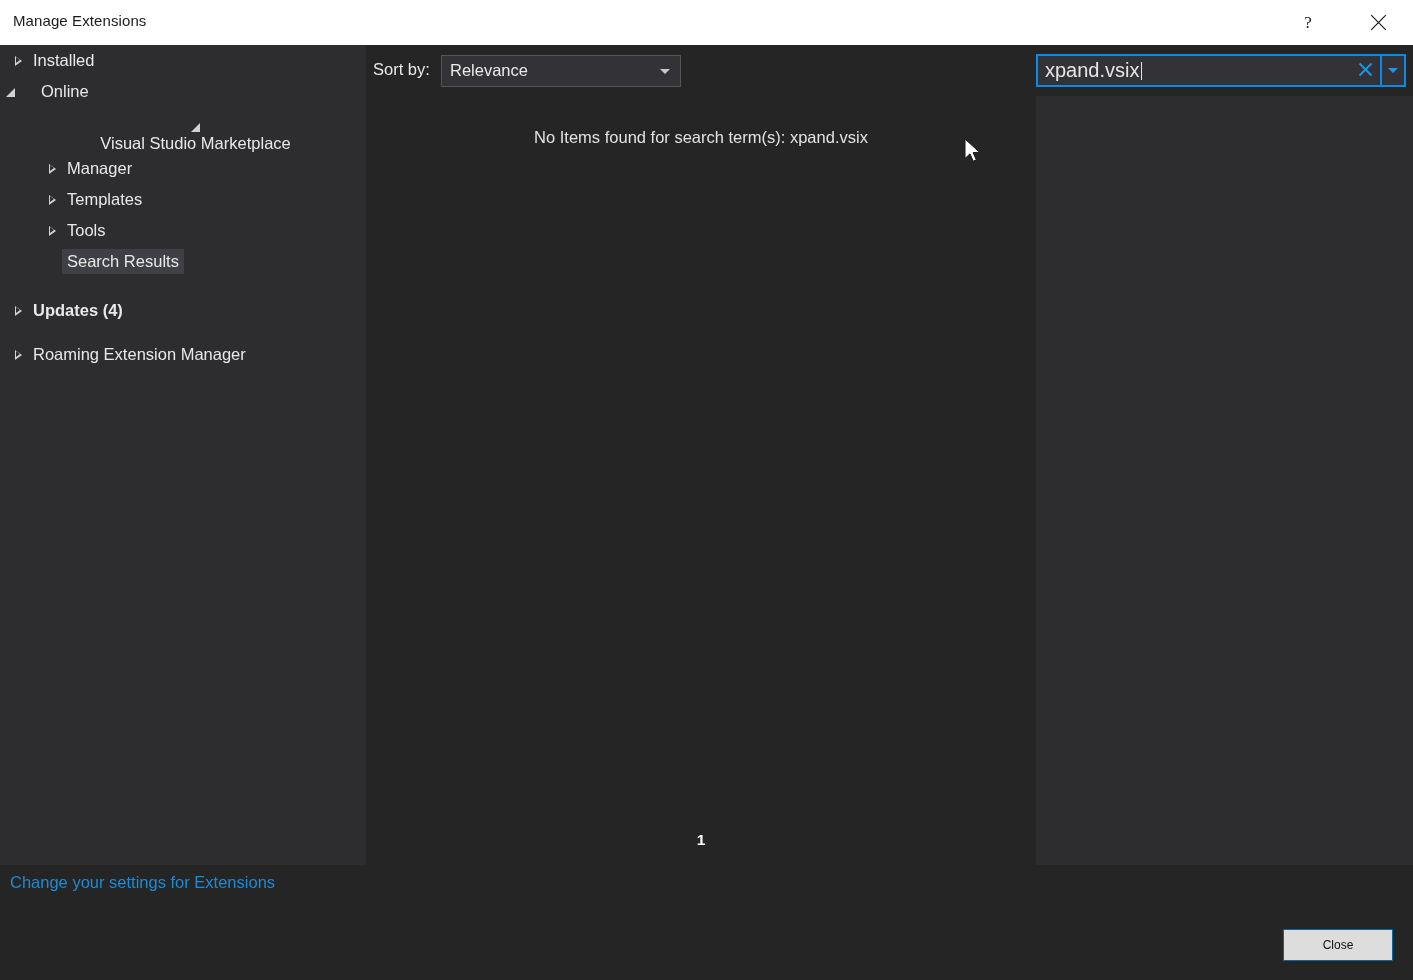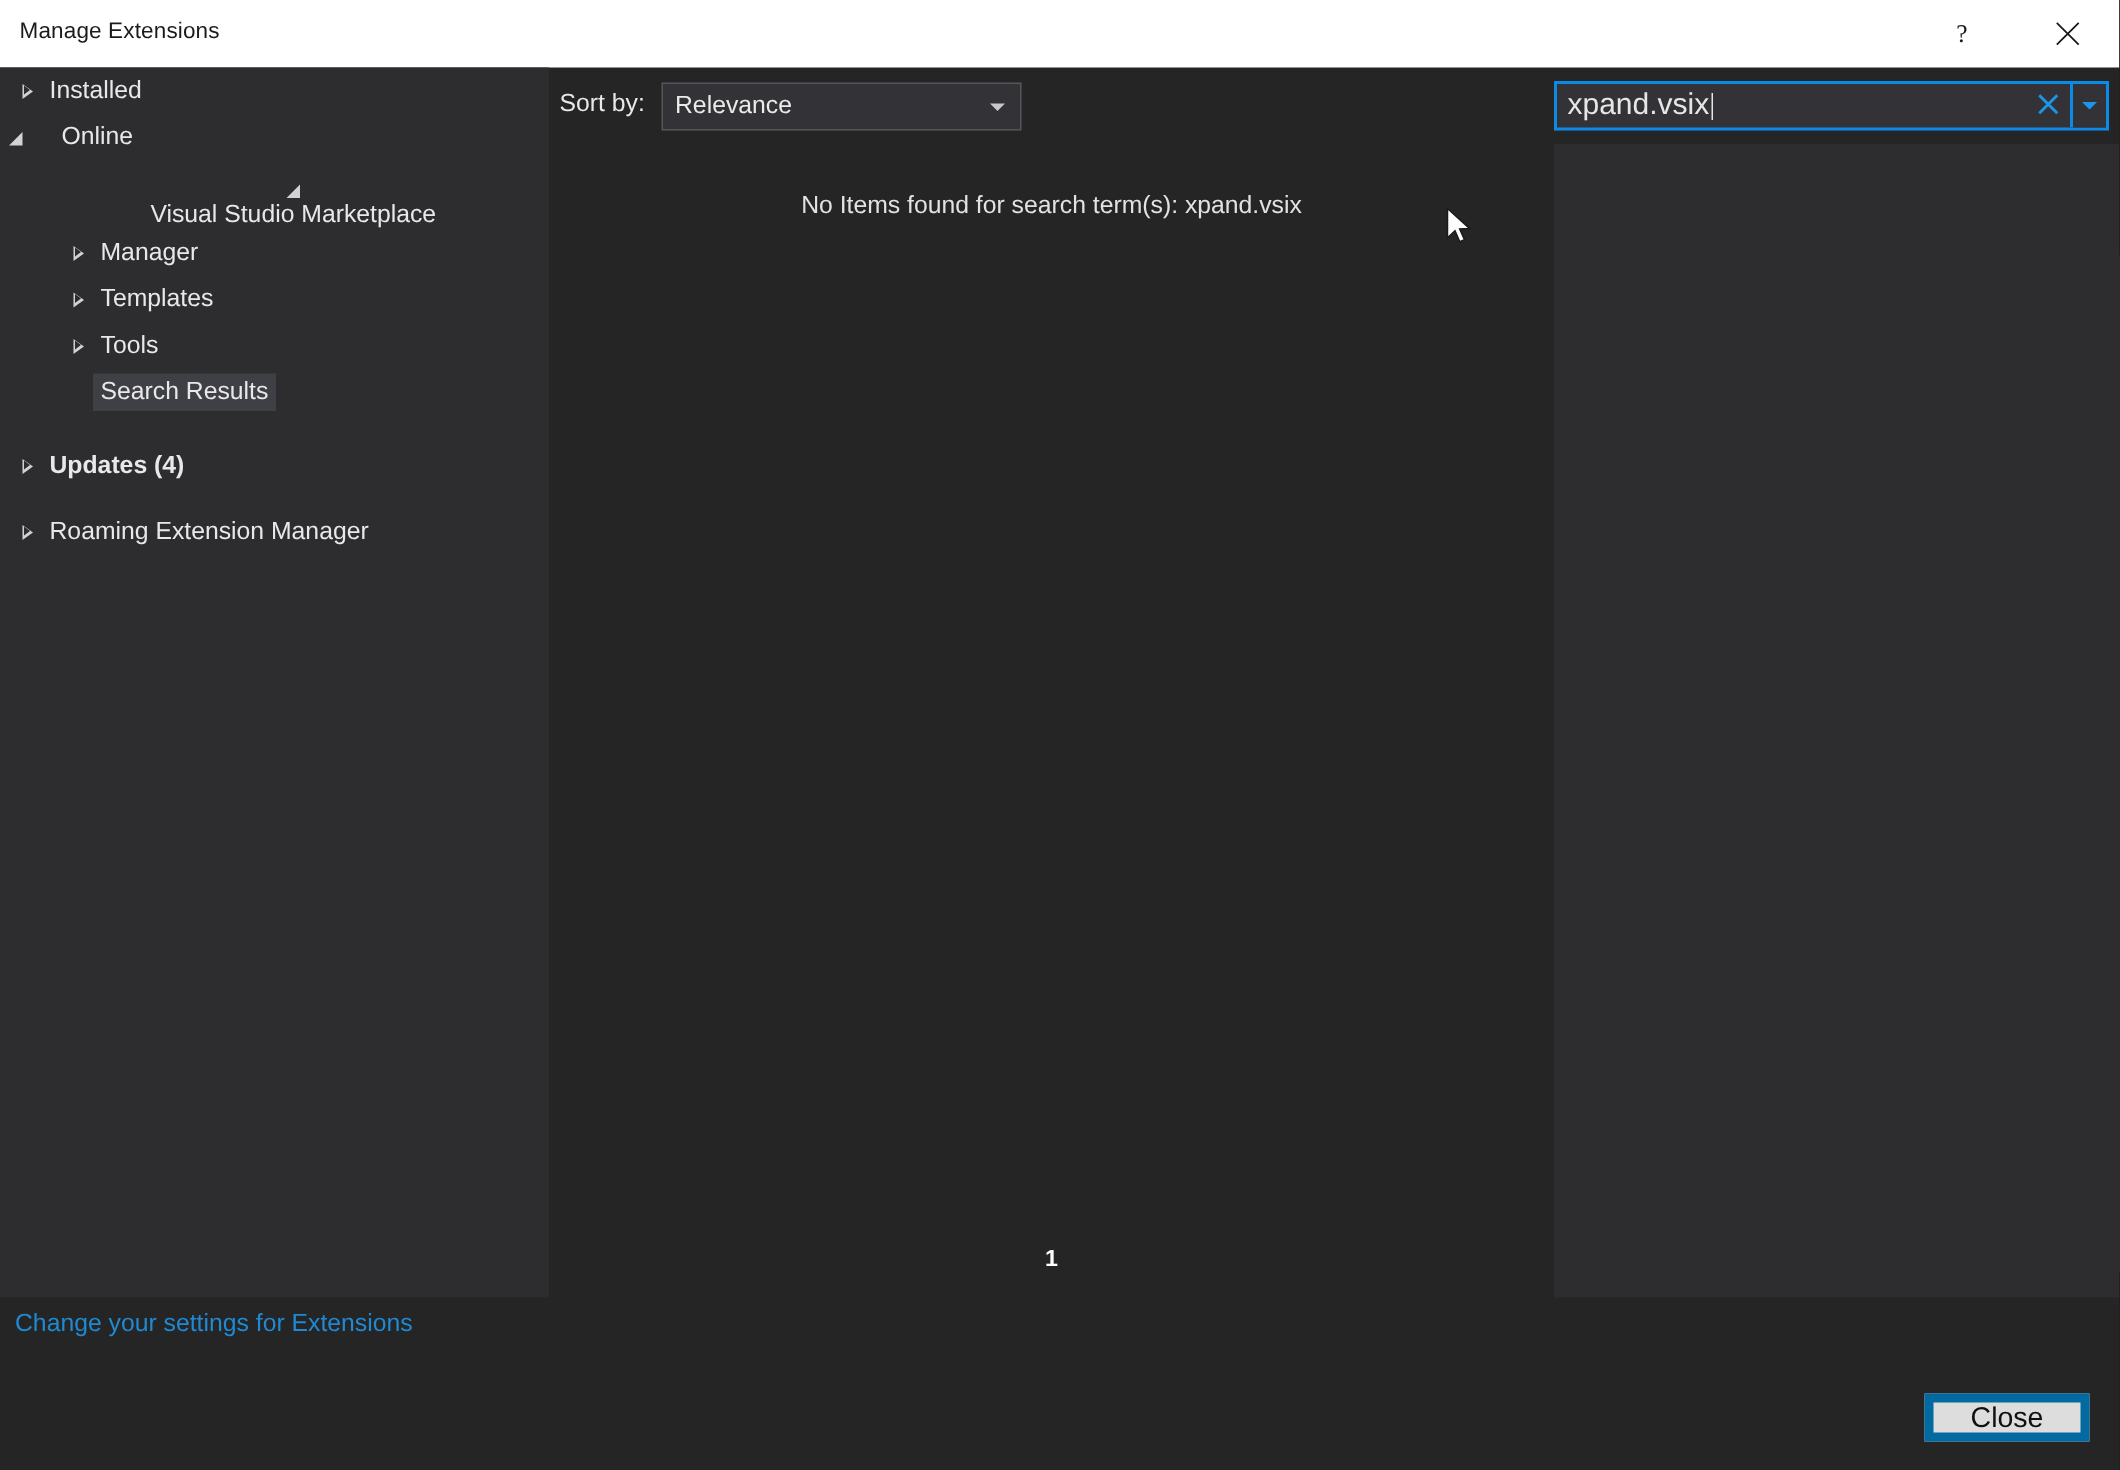--- a/index.html
+++ b/index.html
@@ -273,24 +273,24 @@
     cursor: default;
     white-space: nowrap;
   }
   .close-button {
     position: absolute;
     left: 1283px;
     top: 929px;
     width: 110px;
     height: 32px;
     background: #dddddd;
-    border: 6px solid #0369a1;
+    border: 1px solid #0369a1;
     box-sizing: border-box;
     color: #101010;
-    font-size: 19px;
+    font-size: 12px;
     font-family: "Liberation Sans", sans-serif;
     cursor: default;
     padding: 0;
   }
 
   
   .mouse-cursor {
     position: absolute;
     left: 964px;
     top: 138px;

